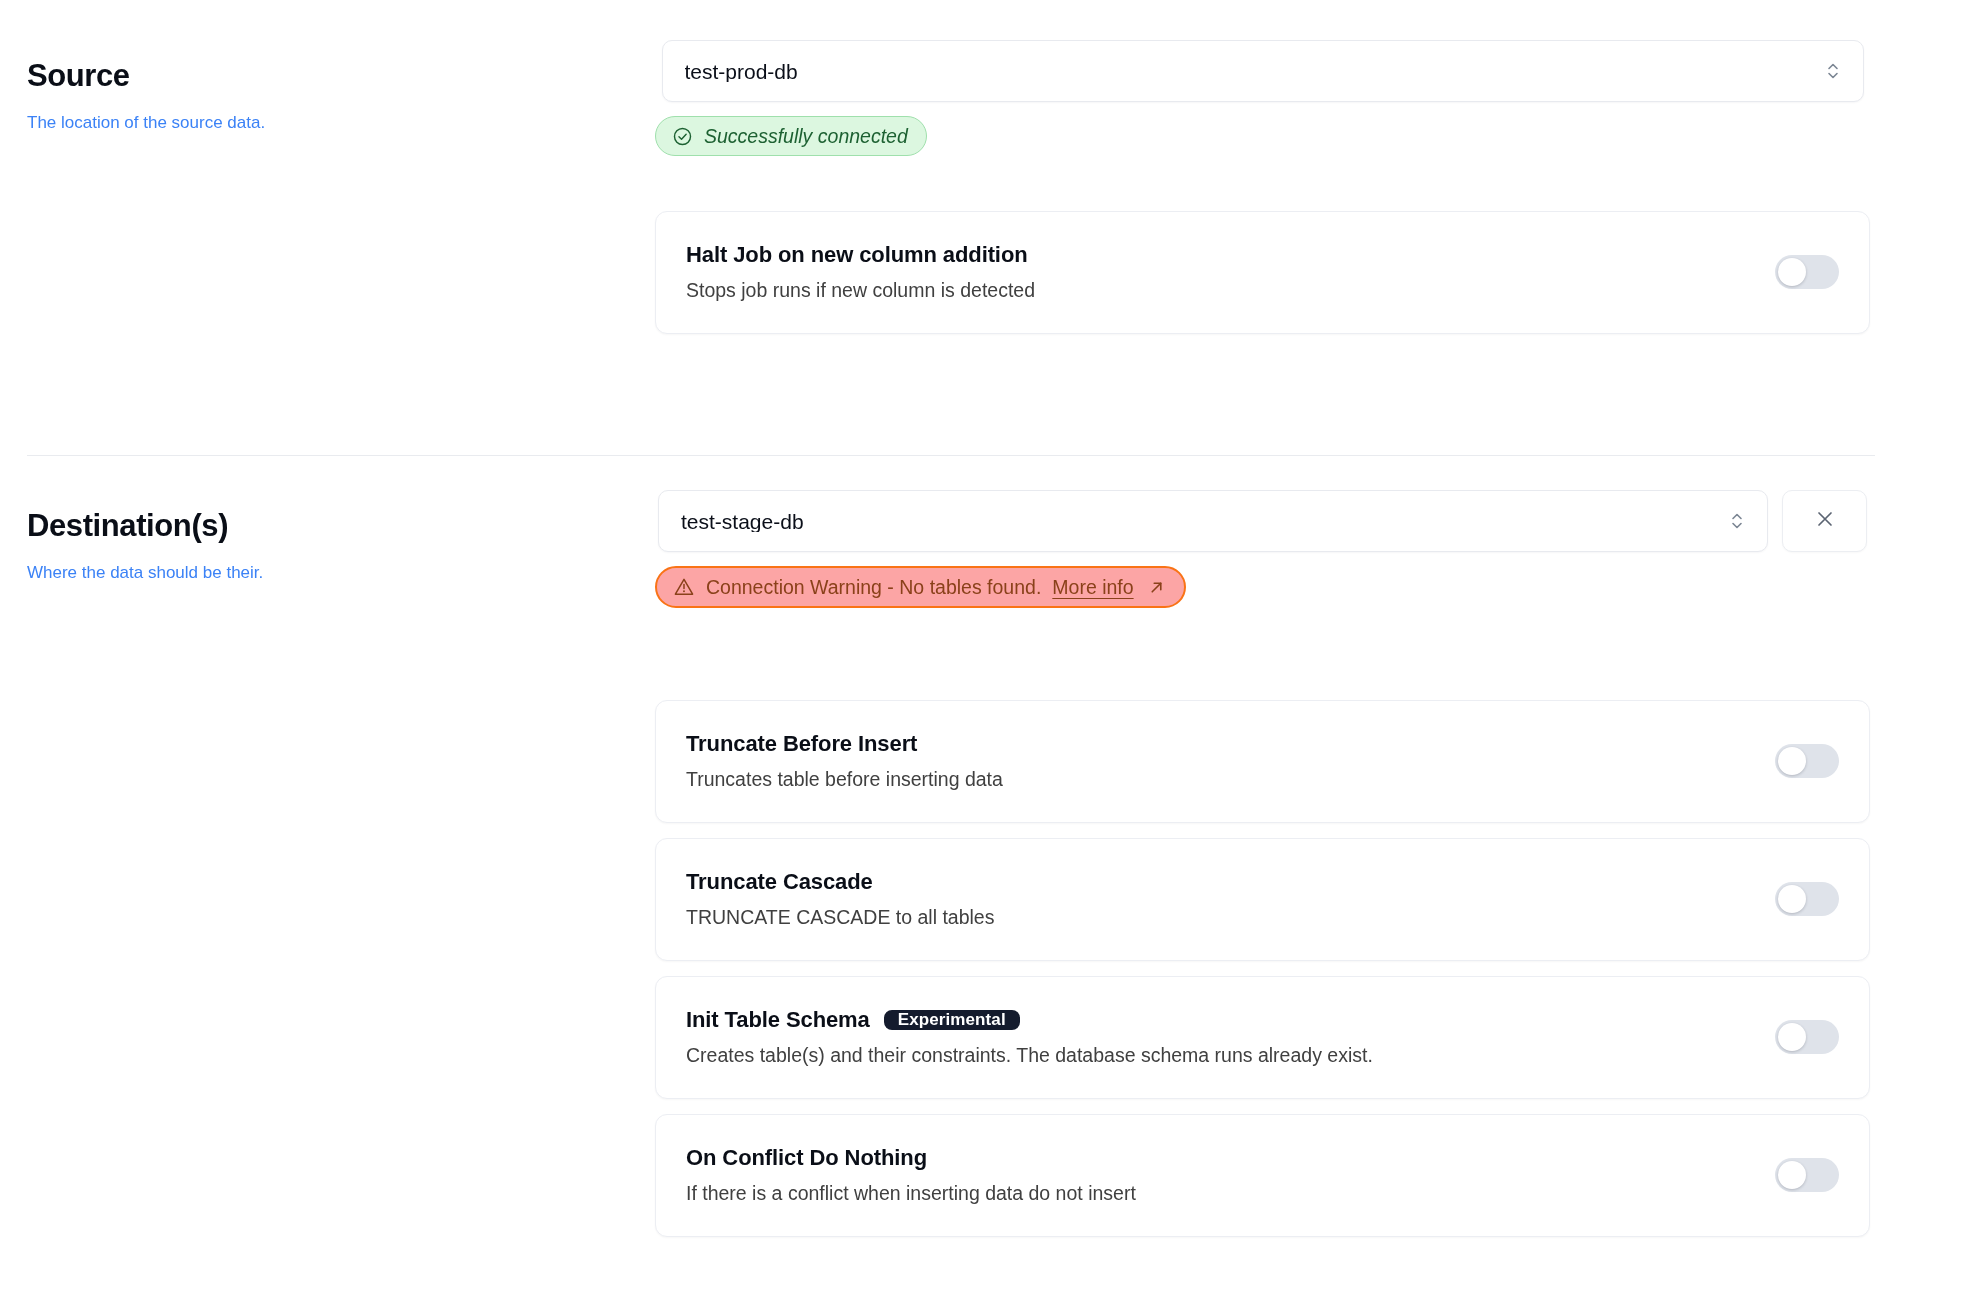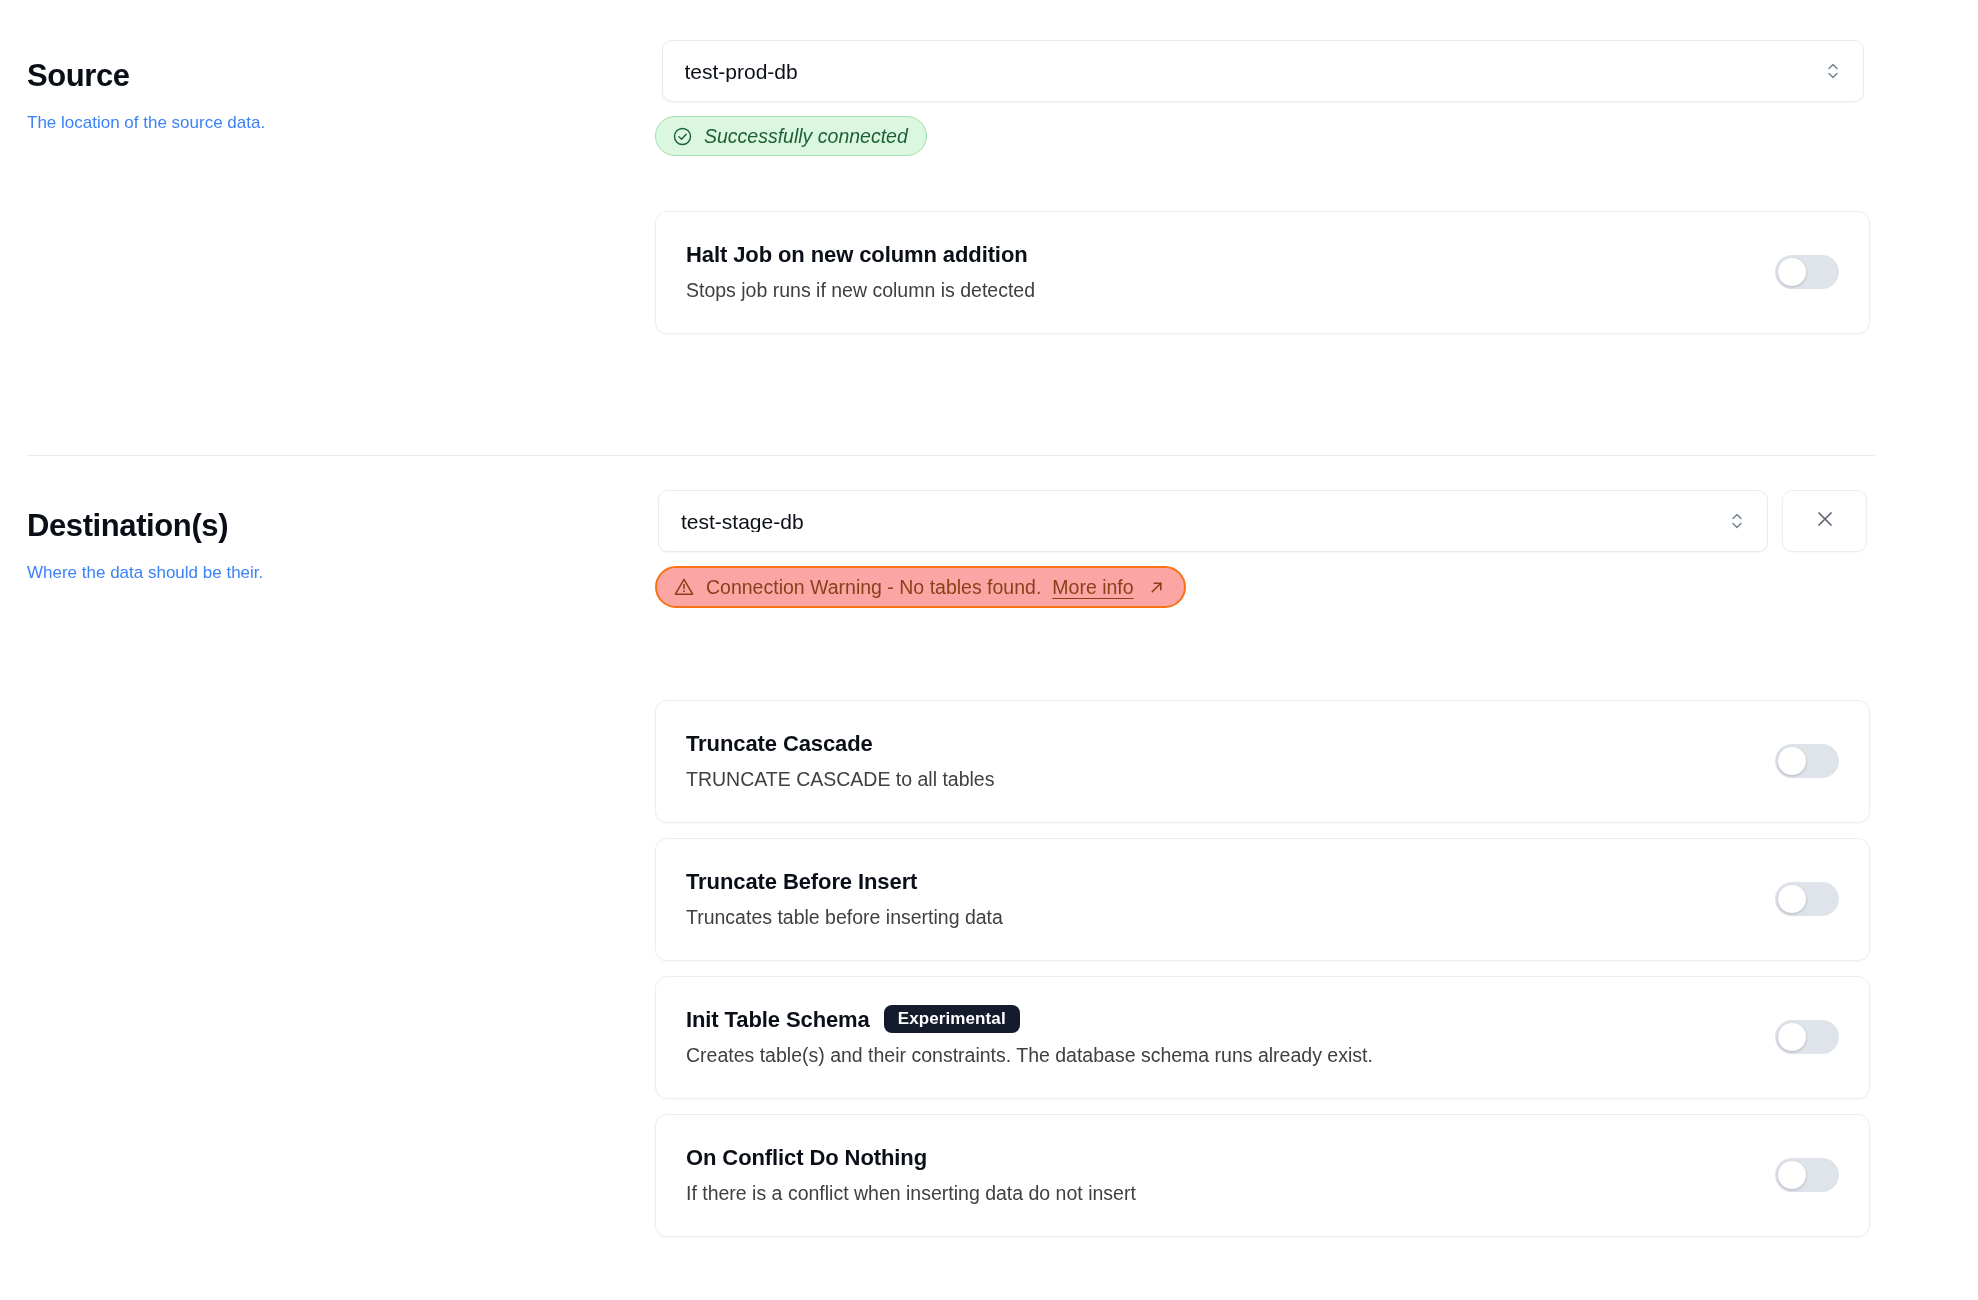--- a/index.html
+++ b/index.html
@@ -185,33 +185,34 @@
     align-items: center;
     justify-content: space-between;
     padding: 26px 30px 28px 30px;
     min-height: 123px;
   }
   .card + .card { margin-top: 15px; }
 
   .card-text { max-width: 1040px; }
   .card-title-row {
     display: flex;
+    align-items: center;
     gap: 14px;
   }
   .card-title {
     font-size: 22px;
     font-weight: 700;
     color: #0a0e17;
     line-height: 30px;
     letter-spacing: -0.1px;
   }
   .badge-experimental {
     display: inline-flex;
     align-items: center;
-    height: 28px;
+    height: 20px;
     padding: 0 14px;
     border-radius: 8px;
     background: #141b2d;
     color: #ffffff;
     font-size: 17px;
     font-weight: 700;
     letter-spacing: 0.1px;
   }
   .card-desc {
     margin-top: 7px;
@@ -344,35 +345,35 @@
             <path d="M7.6 5.5H14.5V12.4" stroke="currentColor" stroke-width="1.7" stroke-linecap="round" stroke-linejoin="round"></path>
           </svg>
         </span>
       </div>
 
       <div class="dest-cards">
 
         <div class="card">
           <div class="card-text">
             <div class="card-title-row">
+              <span class="card-title">Truncate Before Insert</span>
+            </div>
+            <div class="card-desc">Truncates table before inserting data</div>
+          </div>
+          <div class="toggle">
+            <span class="knob"></span>
+          </div>
+        </div>
+
+        <div class="card">
+          <div class="card-text">
+            <div class="card-title-row">
               <span class="card-title">Truncate Cascade</span>
             </div>
             <div class="card-desc">TRUNCATE CASCADE to all tables</div>
-          </div>
-          <div class="toggle">
-            <span class="knob"></span>
-          </div>
-        </div>
-
-        <div class="card">
-          <div class="card-text">
-            <div class="card-title-row">
-              <span class="card-title">Truncate Before Insert</span>
-            </div>
-            <div class="card-desc">Truncates table before inserting data</div>
           </div>
           <div class="toggle">
             <span class="knob"></span>
           </div>
         </div>
 
         <div class="card">
           <div class="card-text">
             <div class="card-title-row">
               <span class="card-title">Init Table Schema</span>

